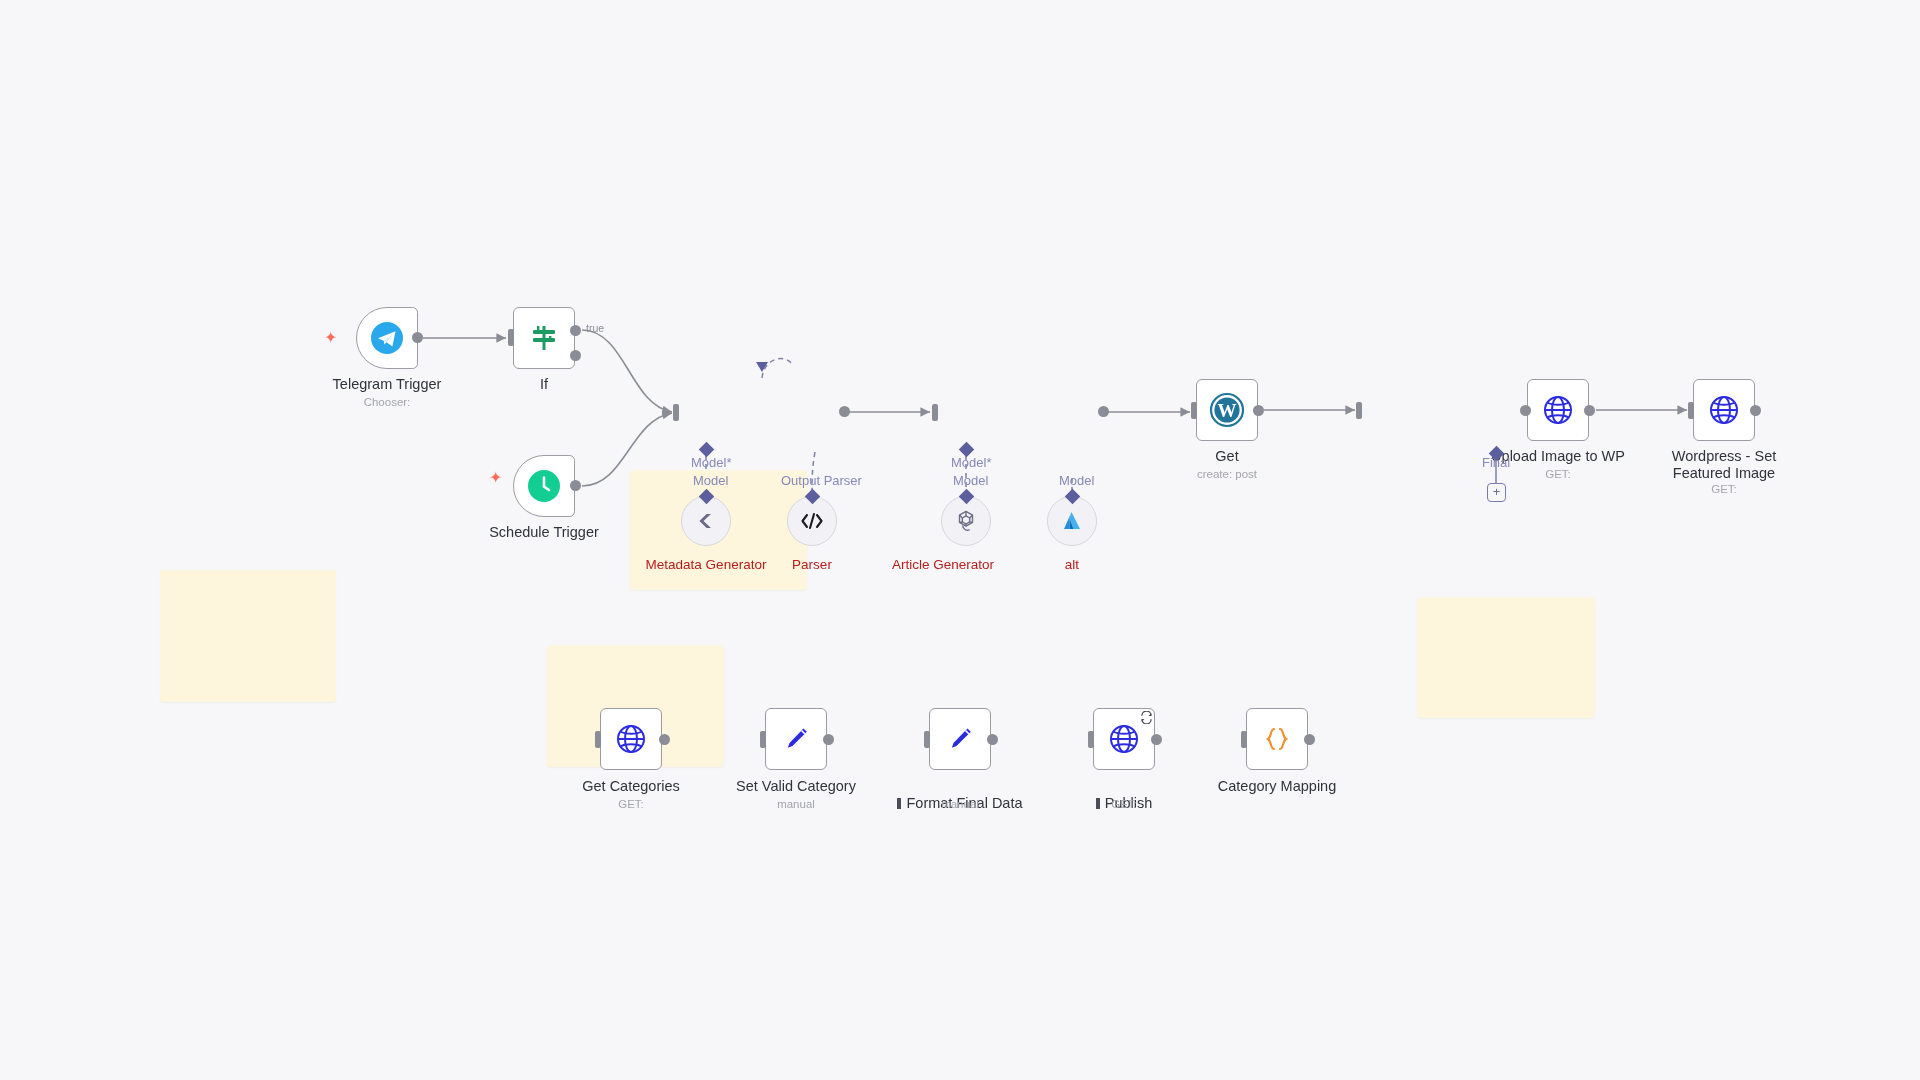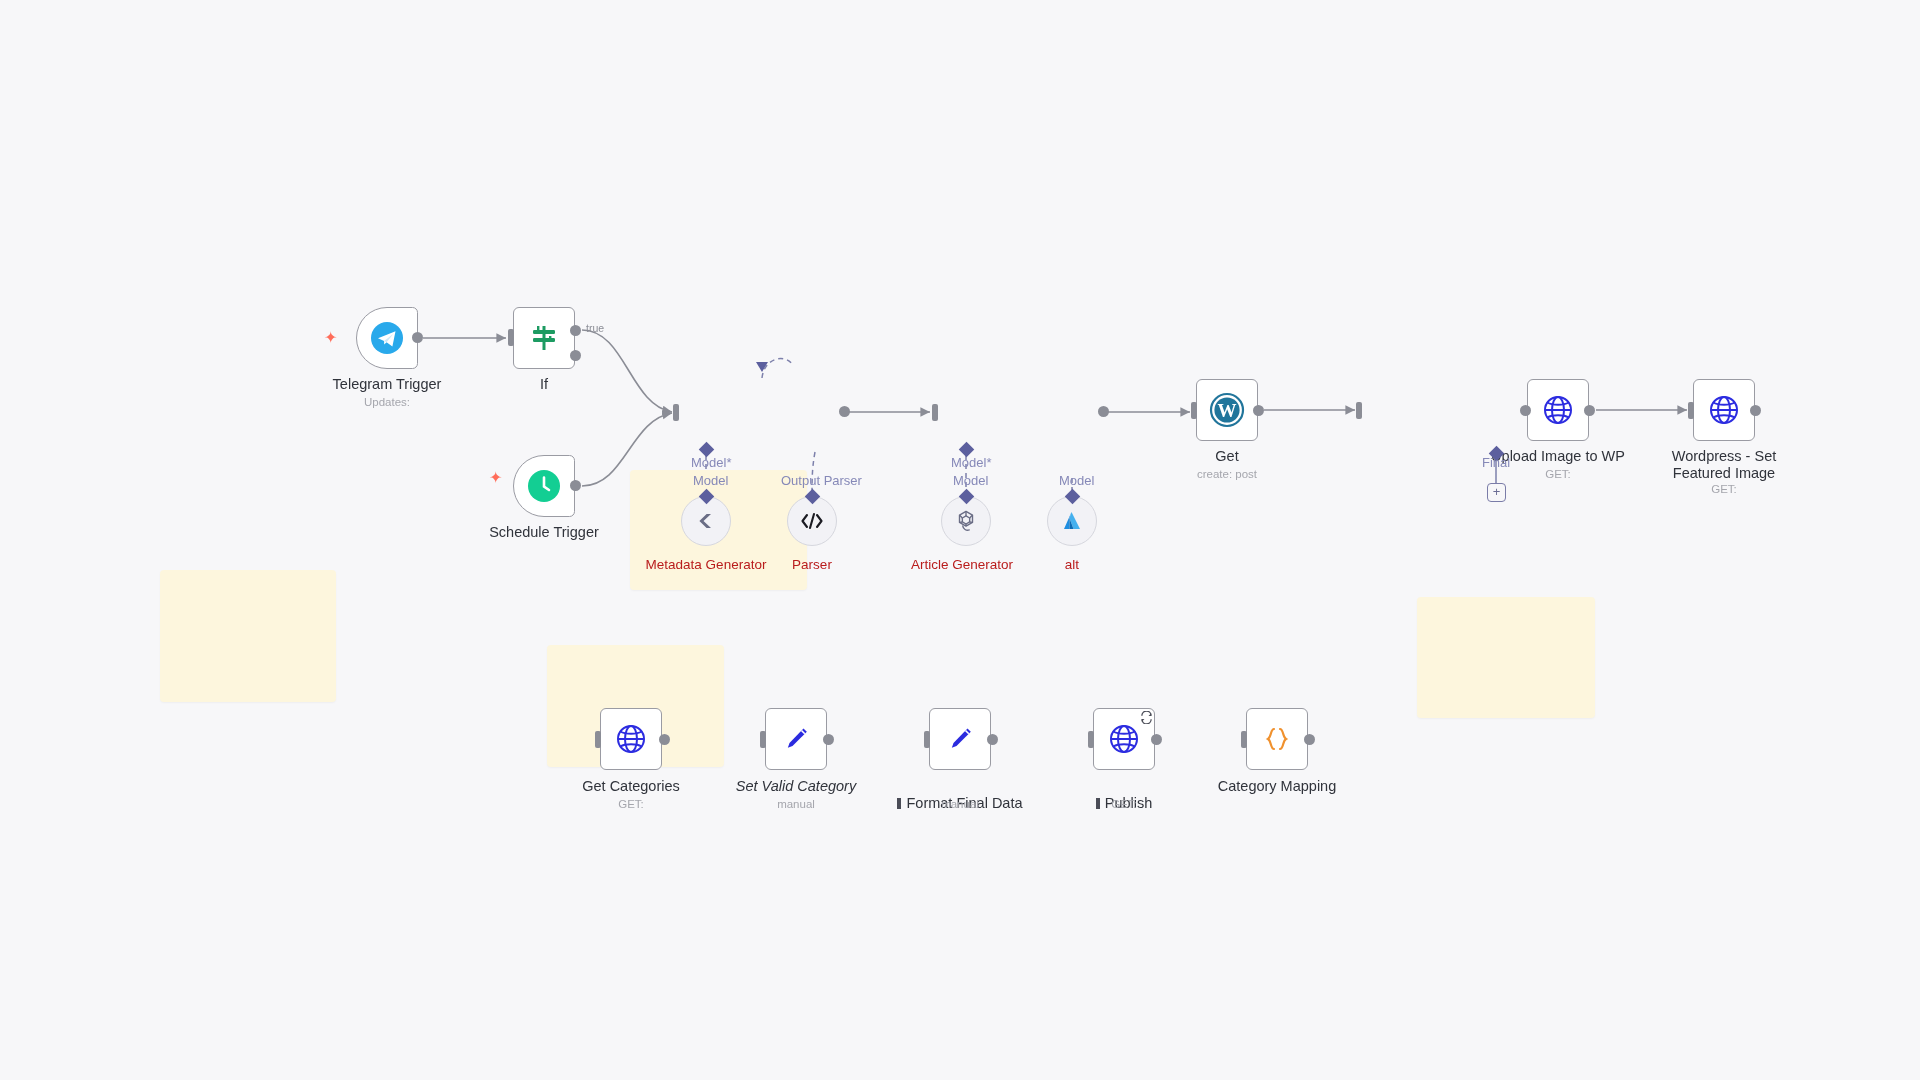--- a/index.html
+++ b/index.html
@@ -183,21 +183,21 @@
     <span class="node-icon">
       <svg width="34" height="34" viewBox="0 0 34 34">
         <circle cx="17" cy="17" r="16" fill="#29a9eb"></circle>
         <path d="M8 17.2 L25.5 10.2 L22.4 25.4 L16.6 21.2 L14.2 23.6 L14.1 19.9 Z" fill="#ffffff"></path>
         <path d="M14.1 19.9 L23.2 12.9 L16.6 21.2 Z" fill="#cfe8f7"></path>
       </svg>
     </span>
   </div>
   <div class="dot" style="left:412px;top:332px;"></div>
   <div class="caption" style="left:307px;top:376px;width:160px;">Telegram Trigger</div>
-  <div class="caption-sub" style="left:307px;top:396px;width:160px;">Updates:</div>
+  <div class="caption-sub" style="left:307px;top:396px;width:160px;">Chooser:</div>
 
   <div class="node node-sq" style="left:513px;top:307px;">
     <span class="node-icon">
       <svg width="30" height="30" viewBox="0 0 30 30">
         <rect x="4" y="7" width="22" height="4" rx="1.2" fill="#1d9b62"></rect>
         <rect x="4" y="15" width="22" height="4" rx="1.2" fill="#1d9b62"></rect>
         <rect x="13.5" y="3" width="3" height="24" fill="#1d9b62"></rect>
         <rect x="8" y="3" width="2.4" height="6" fill="#1d9b62"></rect>
         <rect x="20" y="13" width="2.4" height="6" fill="#1d9b62"></rect>
       </svg>
@@ -322,21 +322,21 @@
           <path d="M16 4.2 L24 8.7 L24 17.7 L16 22.2 L8 17.7 L8 8.7 Z"></path>
           <path d="M16 9.8 L20.5 12.3 L20.5 17.2 L16 19.7 L11.5 17.2 L11.5 12.3 Z"></path>
           <path d="M16 4.2 L16 9.8 M24 8.7 L20.5 12.3 M24 17.7 L20.5 17.2
                    M16 22.2 L16 19.7 M8 17.7 L11.5 17.2 M8 8.7 L11.5 12.3"></path>
           <path d="M12 22 A6 6 0 0 0 20 27" stroke-linecap="round"></path>
         </g>
       </svg>
     </span>
   </div>
   <div class="diamond" style="left:961px;top:491px;"></div>
-  <div class="subnode-caption" style="left:887px;top:557px;width:150px;">Article Generator</div>
+  <div class="subnode-caption" style="left:844px;top:557px;width:150px;text-align:right;">Article Generator</div>
 
   <div class="subnode" style="left:1047px;top:496px;">
     <span class="node-icon">
       <svg width="24" height="24" viewBox="0 0 24 24">
         <path d="M11.5 3 L4 20 L9.5 20 L9.5 9 Z" fill="#1f8ee0"></path>
         <path d="M11.5 3 L20 20 L13.5 20 L9.5 9 Z" fill="#44b0ee"></path>
         <path d="M9.5 9 L9.5 20 L13.5 20 Z" fill="#0d6cb5"></path>
       </svg>
     </span>
   </div>
@@ -364,21 +364,21 @@
   <div class="node node-sq" style="left:765px;top:708px;">
     <span class="node-icon">
       <svg width="30" height="30" viewBox="0 0 30 30">
         <path d="M22.5 4.5 L25.8 7.8 L11.5 22 L6.8 23.8 L8.5 19 Z" fill="#2b2bdf"></path>
         <path d="M20.5 6.5 L23.8 9.8" stroke="#ffffff" stroke-width="1.6"></path>
       </svg>
     </span>
   </div>
   <div class="inport" style="left:760px;top:731px;"></div>
   <div class="dot" style="left:823px;top:734px;"></div>
-  <div class="caption" style="left:721px;top:778px;width:150px;font-style:italic;">Set Valid Category</div>
+  <div class="caption" style="left:721px;top:778px;width:150px;">Set Valid Category</div>
   <div class="caption-sub" style="left:746px;top:798px;width:100px;">manual</div>
 
   <div class="node node-sq" style="left:929px;top:708px;">
     <span class="node-icon">
       <svg width="30" height="30" viewBox="0 0 30 30">
         <path d="M22.5 4.5 L25.8 7.8 L11.5 22 L6.8 23.8 L8.5 19 Z" fill="#2b2bdf"></path>
         <path d="M20.5 6.5 L23.8 9.8" stroke="#ffffff" stroke-width="1.6"></path>
       </svg>
     </span>
   </div>

